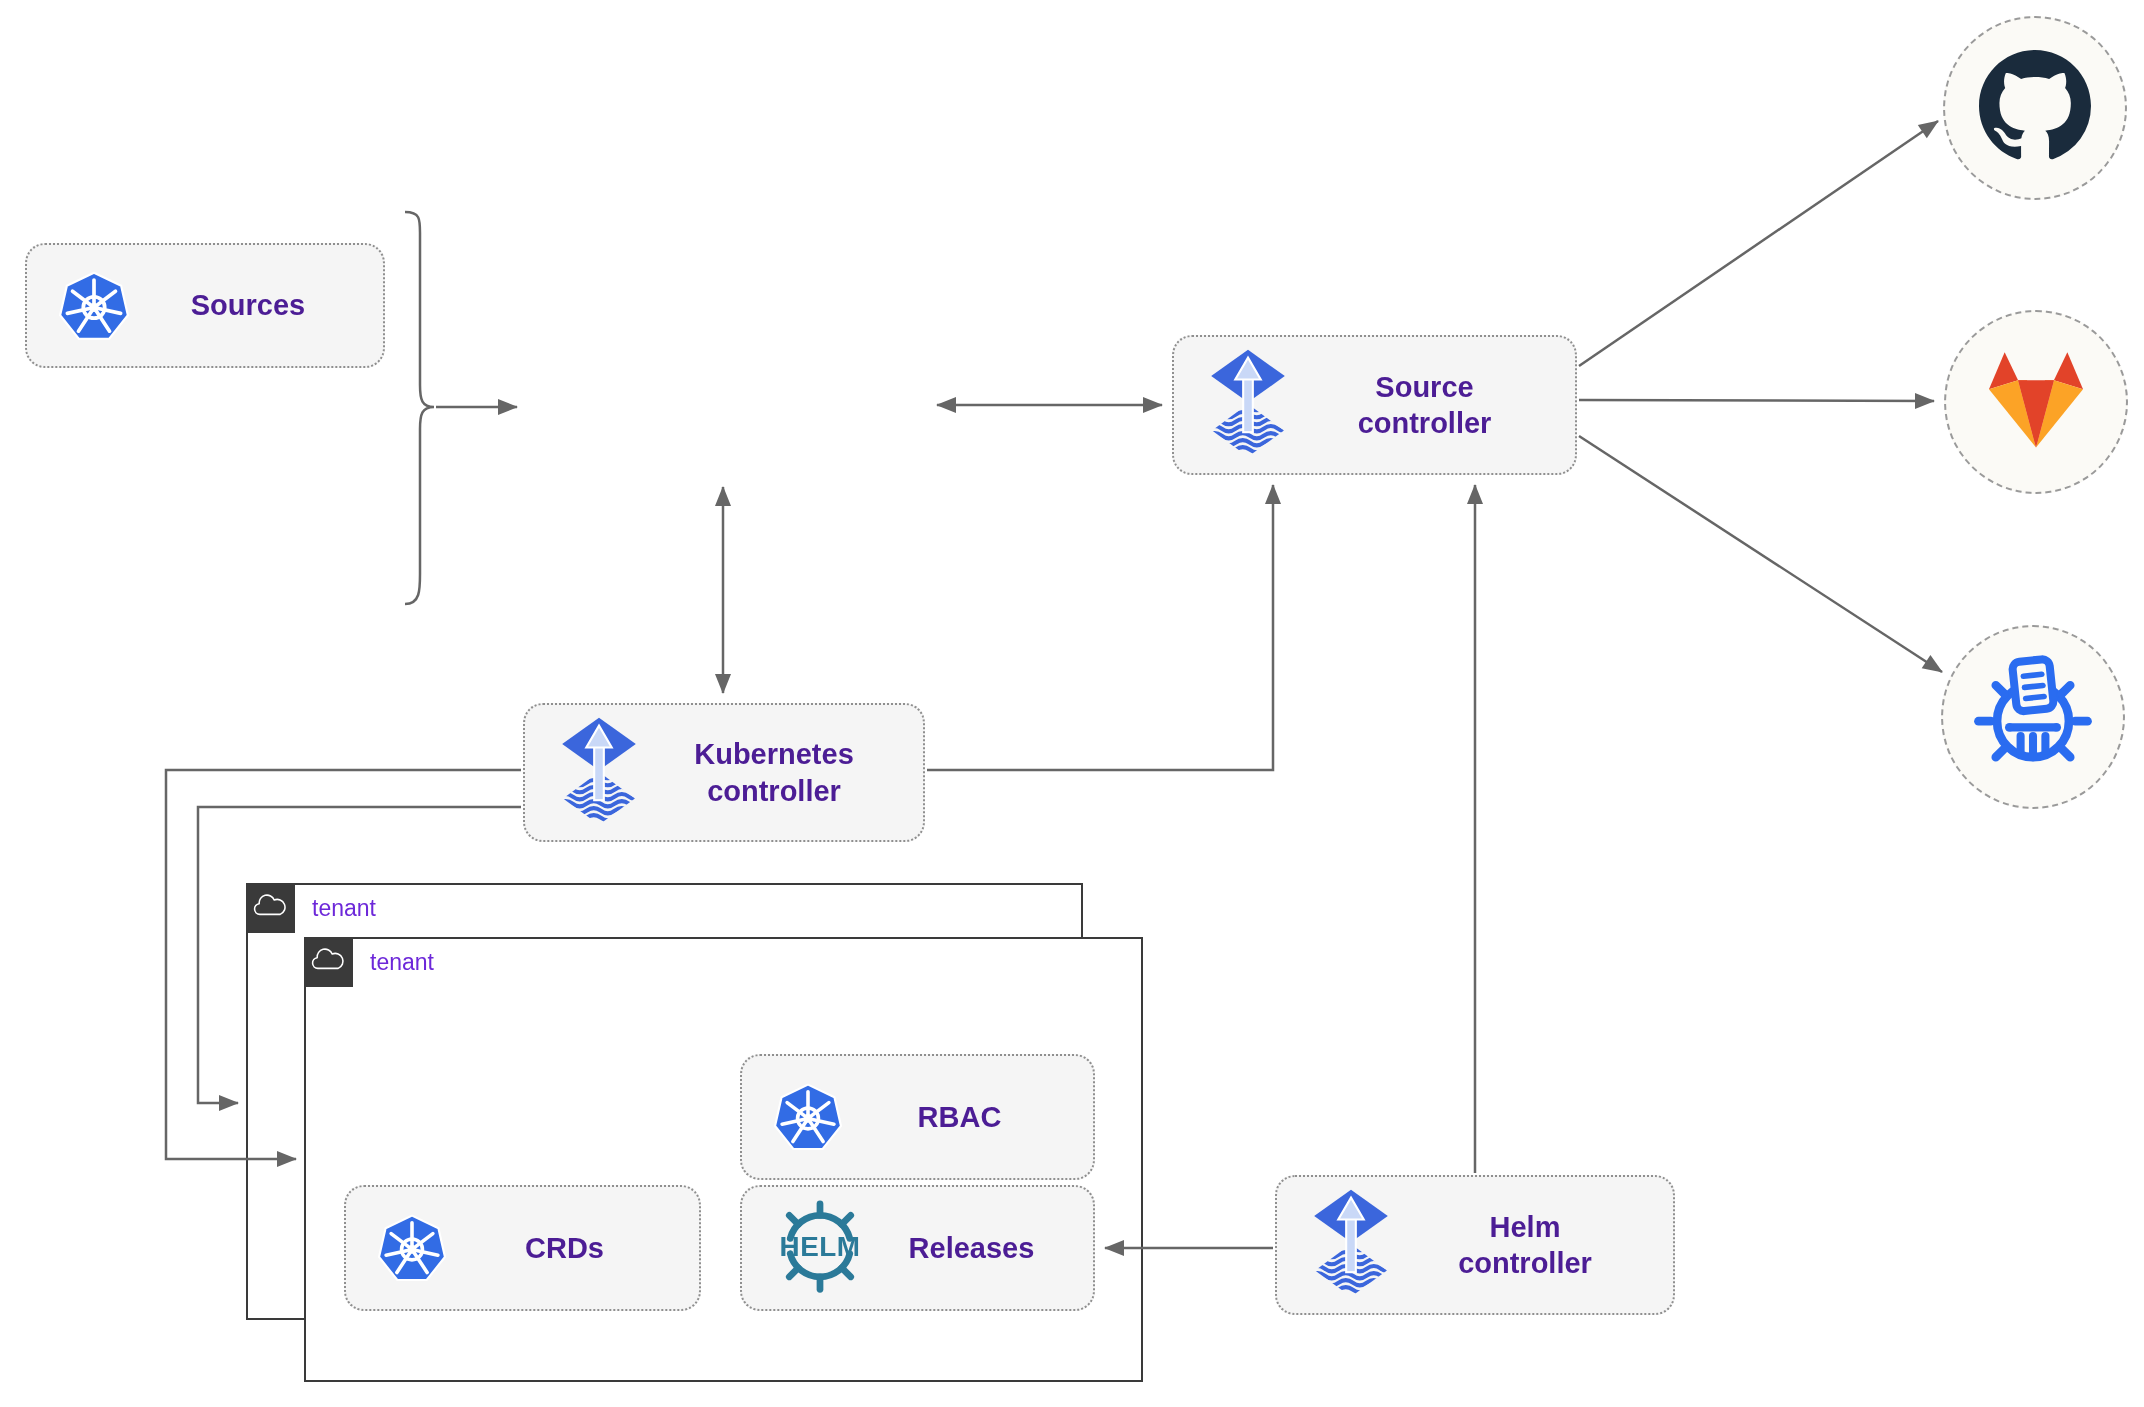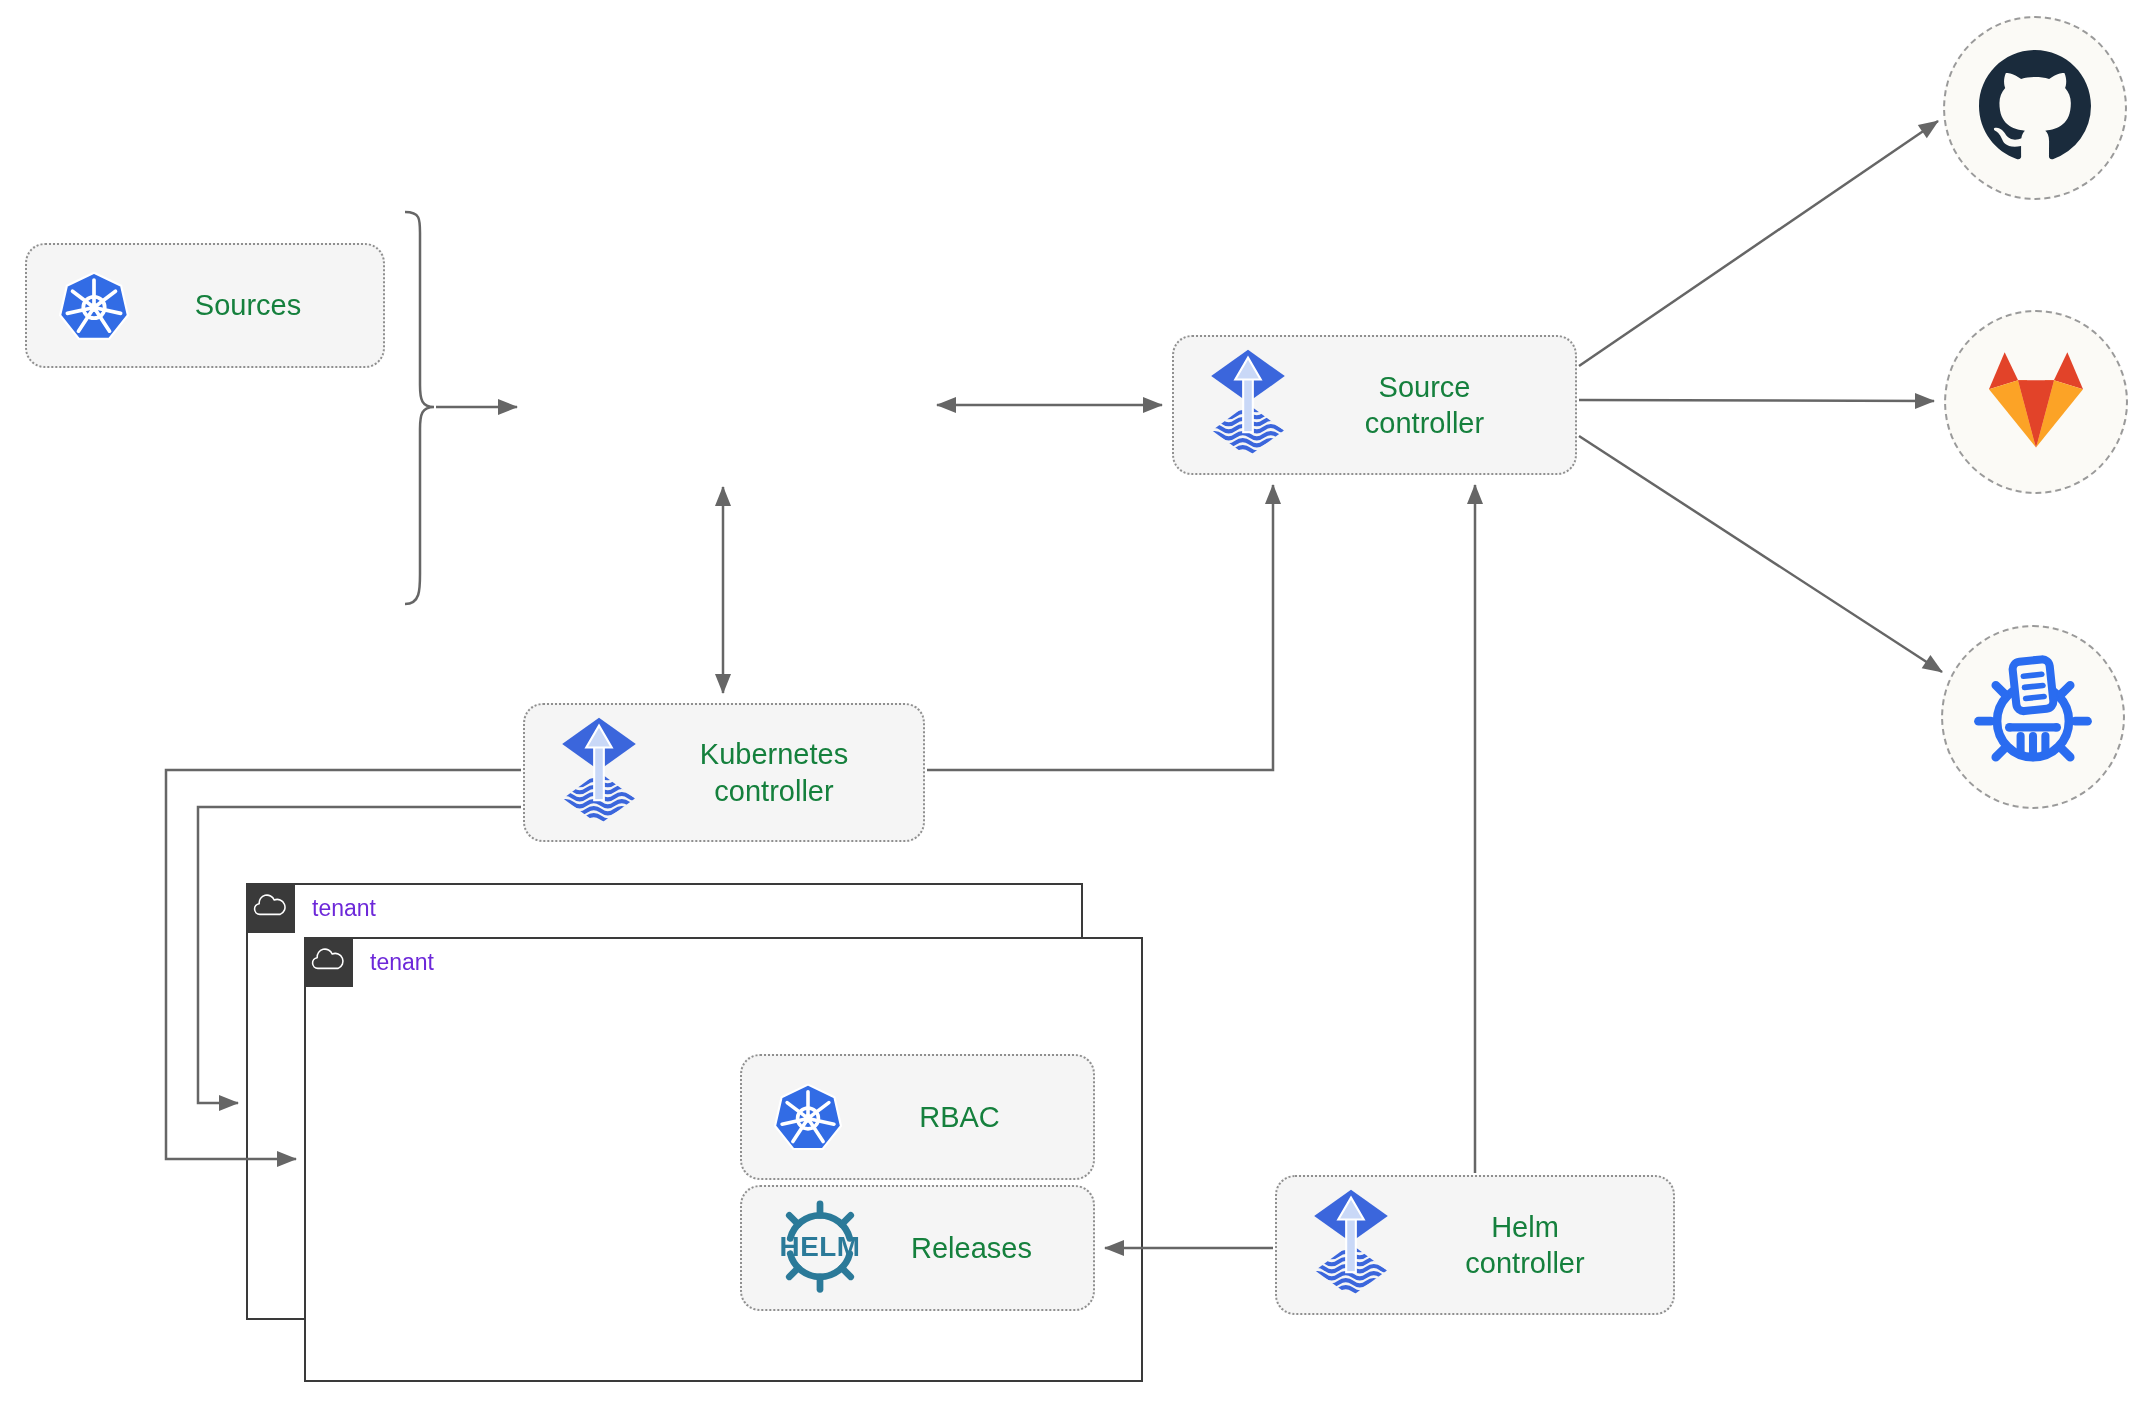--- a/index.html
+++ b/index.html
@@ -5,21 +5,21 @@
   html,body{margin:0;padding:0;background:#ffffff;}
   body{width:2144px;height:1407px;position:relative;overflow:hidden;
        font-family:"Liberation Sans","DejaVu Sans",sans-serif;color:#111;}
   .stage{position:absolute;inset:0;}
 
   
   .node{position:absolute;background:#f5f5f5;border:2.5px dotted #8f8f8f;border-radius:20px;
         display:flex;align-items:center;padding:0 18px 0 30px;box-sizing:border-box;z-index:4;}
   .node .nicon{flex:0 0 auto;display:flex;align-items:center;justify-content:center;}
   .node .label{flex:1 1 auto;text-align:center;font-size:29px;line-height:1.25;
-               white-space:pre-line;color:#15803d;}
+               white-space:pre-line;color:#4c1d95;font-weight:bold;}
 
   
   .tenant{position:absolute;background:#ffffff;border:2.5px solid #3a3a3a;box-sizing:border-box;}
   .tenant .tab{position:absolute;top:-2.5px;left:-2.5px;width:49px;height:50px;background:#3a3a3a;
                display:flex;align-items:center;justify-content:center;}
   .tenant .tlabel{position:absolute;top:10px;left:64px;font-size:23px;color:#6d28d9;}
 
   
   .circle{position:absolute;width:184px;height:184px;border-radius:50%;
           border:2.5px dashed #9a9a9a;background:#fbfaf6;box-sizing:border-box;
@@ -195,20 +195,28 @@
 
   <div class="node" style="left:740px;top:1054px;width:355px;height:126px">
     <span class="nicon">
       <svg width="72" height="72" viewBox="0 0 100 100">
           <use href="#sym-k8s"></use>
         </svg>
       </span>
     <span class="label">RBAC</span>
   </div>
 
+  <div class="node" style="left:344px;top:1185px;width:357px;height:126px">
+    <span class="nicon">
+      <svg width="72" height="72" viewBox="0 0 100 100">
+          <use href="#sym-k8s"></use>
+        </svg>
+      </span>
+    <span class="label">CRDs</span>
+  </div>
 
   <div class="node" style="left:740px;top:1185px;width:355px;height:126px">
     <span class="nicon">
       <svg width="96" height="96" viewBox="0 0 100 100">
           <use href="#sym-helm"></use>
         </svg>
       </span>
     <span class="label">Releases</span>
   </div>
 

